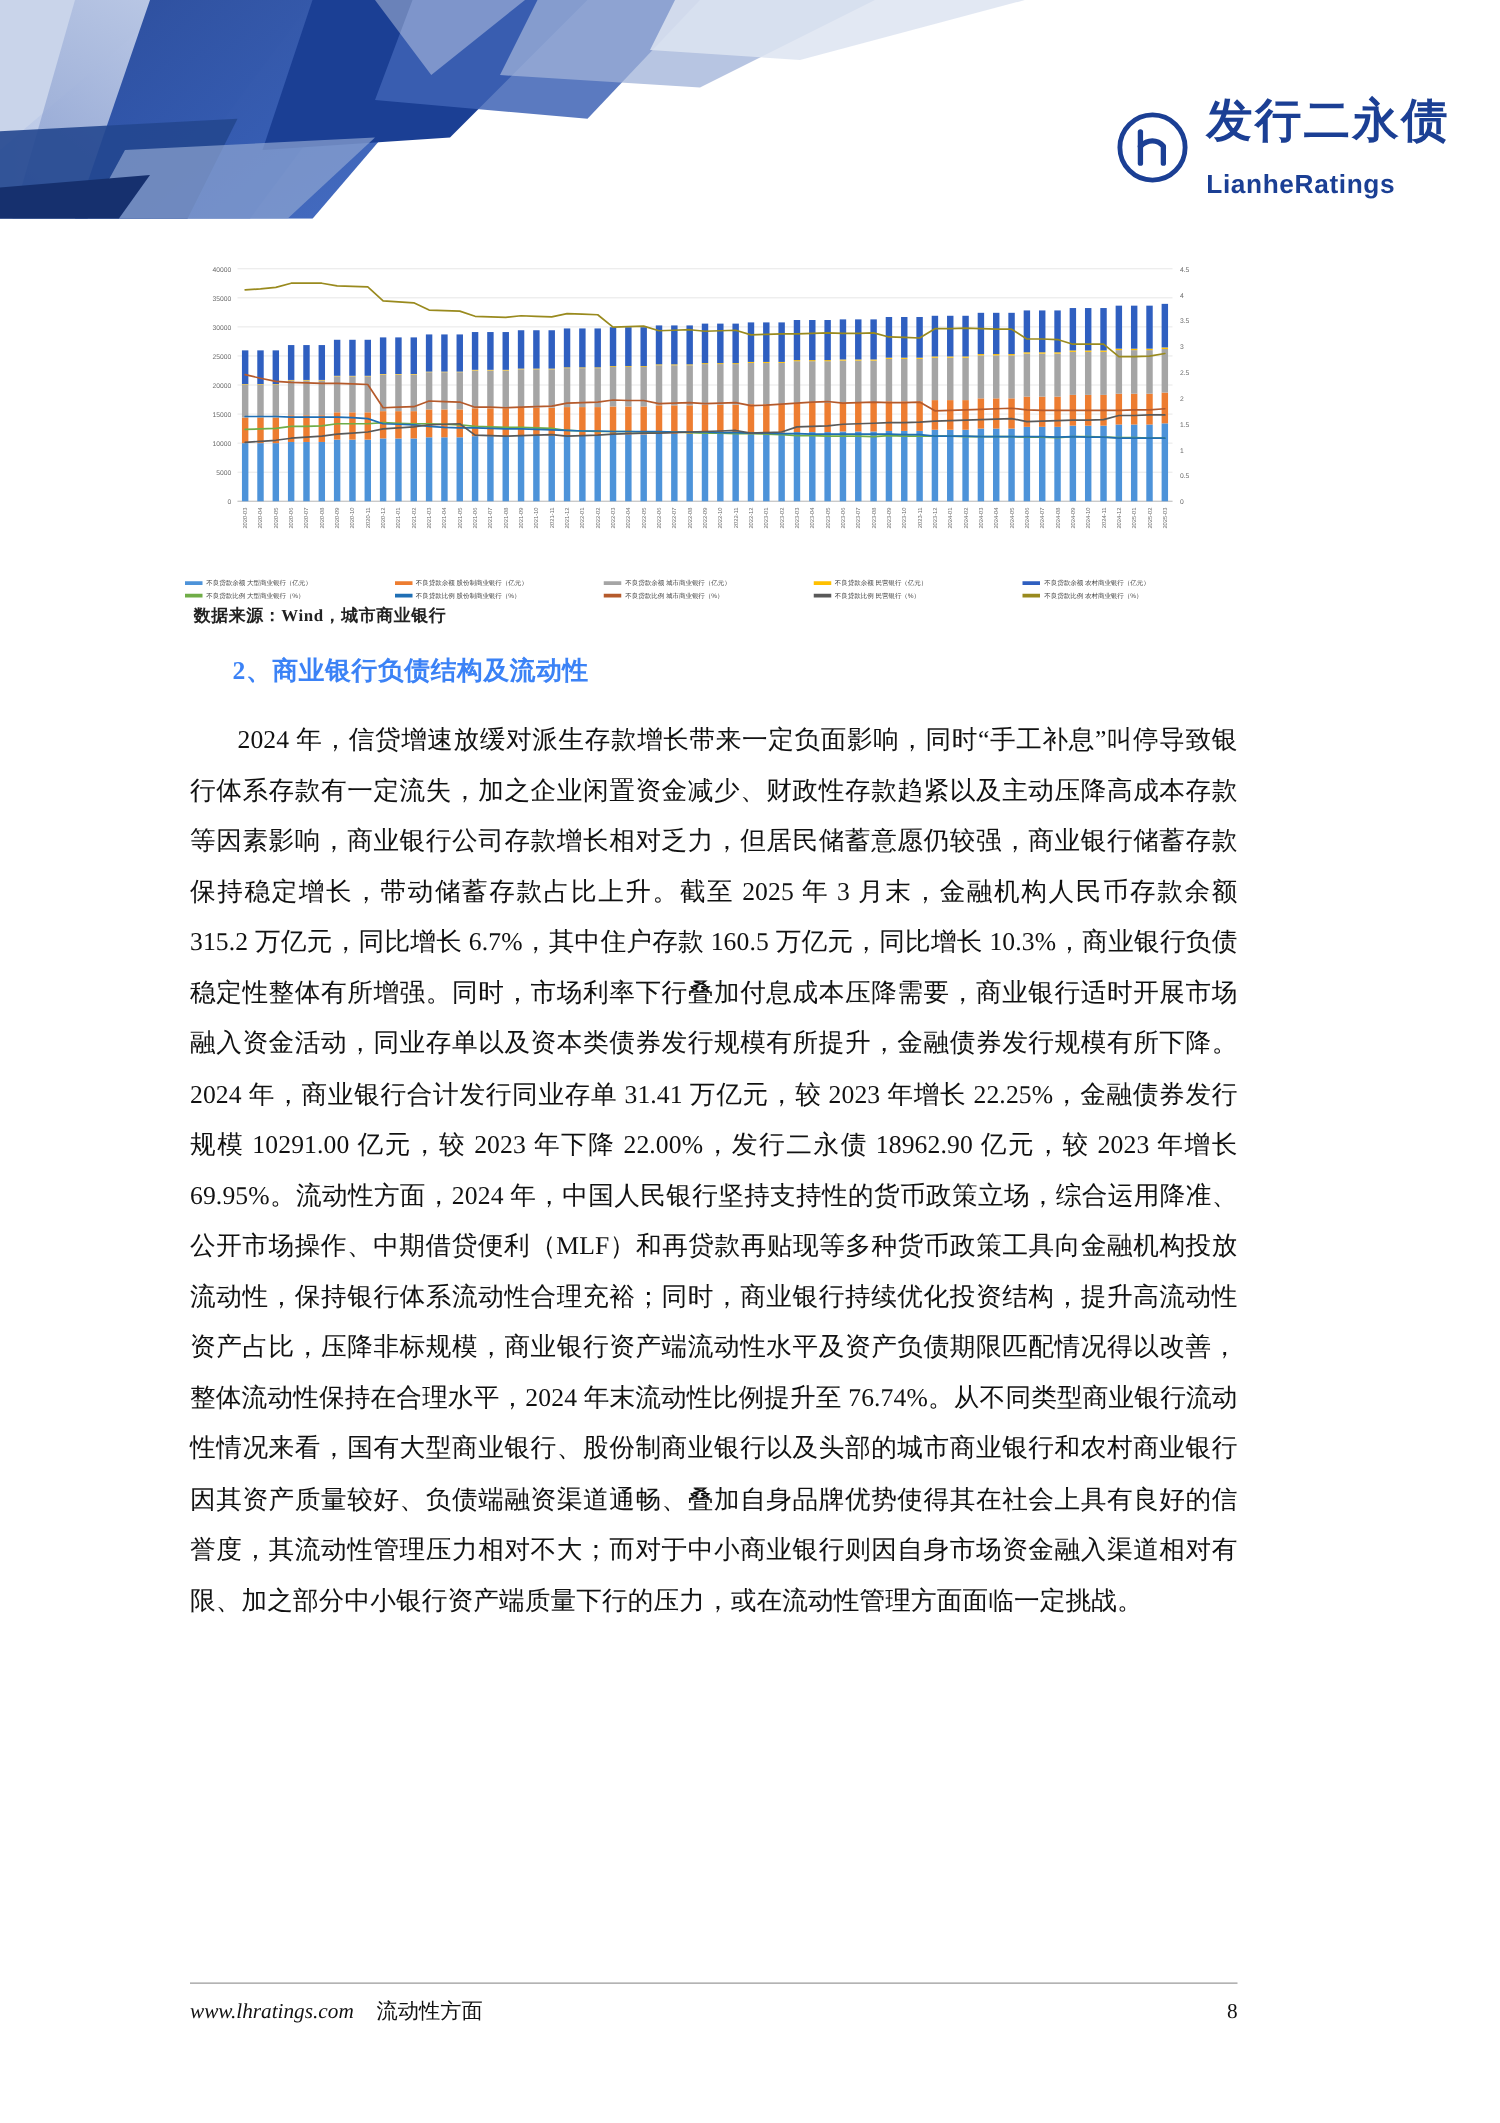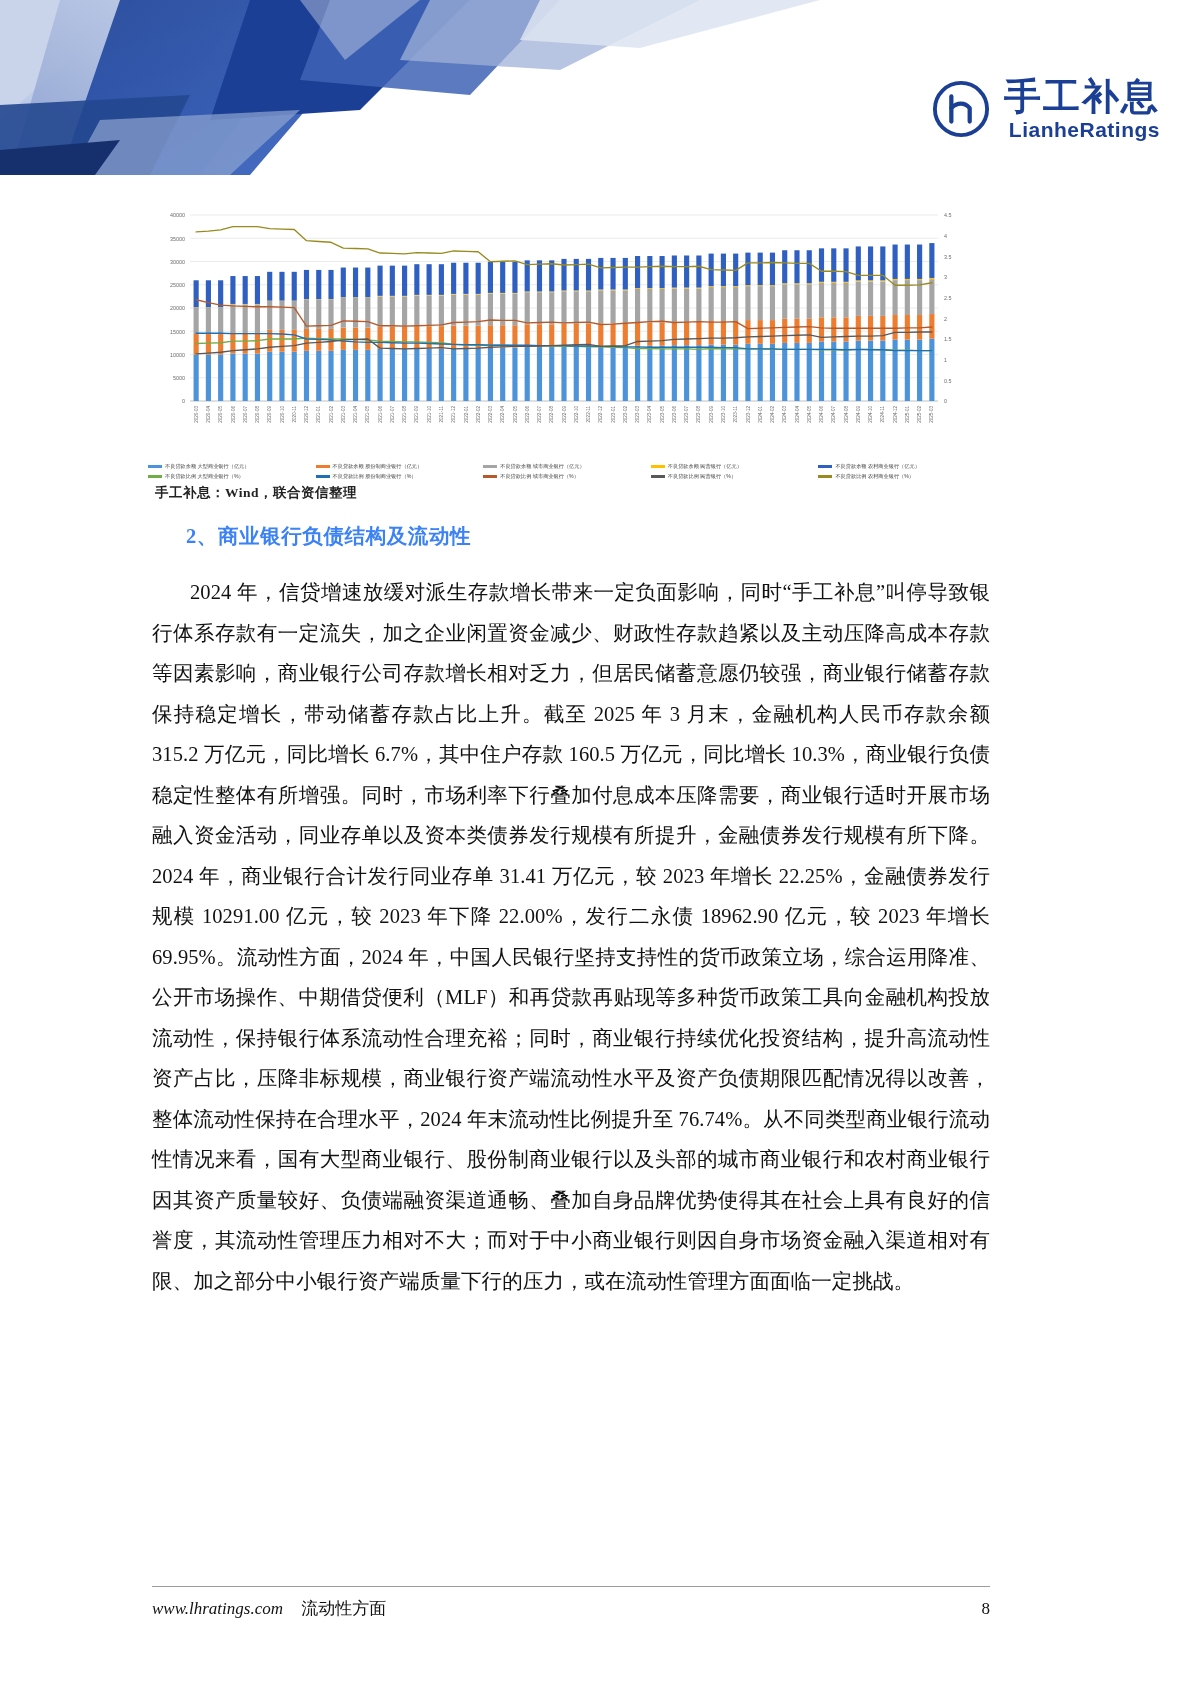--- a/index.html
+++ b/index.html
@@ -10,21 +10,21 @@
     position:relative;overflow:hidden;
   }
   
   .banner{position:absolute;left:0;top:0;width:1200px;height:175px;overflow:hidden;background:#ffffff;}
   .banner svg{display:block;}
   
   .logo-wrap{position:absolute;right:40px;top:78px;display:flex;align-items:center;gap:14px;}
   .logo-mark{width:58px;height:58px;flex:none;}
   .logo-text{display:flex;flex-direction:column;line-height:1;}
   .logo-cn{font-family:"Liberation Sans","DejaVu Sans",sans-serif;font-size:37px;font-weight:700;color:#1b3f94;letter-spacing:2px;}
-  .logo-en{font-family:"Liberation Sans","DejaVu Sans",sans-serif;font-size:21px;font-weight:700;color:#1b3f94;letter-spacing:.5px;margin-top:4px;text-align:right;}
+  .logo-en{font-family:"Liberation Sans","DejaVu Sans",sans-serif;font-size:21px;font-weight:700;color:#1b3f94;letter-spacing:.5px;margin-top:22px;}
 
   
   .chart-box{position:absolute;left:148px;top:205px;width:838px;height:298px;background:#fff;}
   .chart-svg{display:block;}
   .legend{position:absolute;left:148px;top:463px;width:838px;}
   .legend-row{display:flex;justify-content:flex-start;margin-bottom:3px;}
   .legend-item{display:flex;align-items:center;gap:3px;font-size:5.2px;color:#444;
      font-family:"Liberation Sans","DejaVu Sans",sans-serif;white-space:nowrap;}
   .swatch{width:14px;height:2.5px;display:inline-block;flex:none;}
 
@@ -80,21 +80,21 @@
   </svg>
 </div>
 
 <div class="logo-wrap">
   <svg class="logo-mark" viewBox="0 0 60 60" xmlns="http://www.w3.org/2000/svg">
     <circle cx="30" cy="30" r="27" fill="none" stroke="#1b3f94" stroke-width="4"></circle>
     <path d="M20 17 L20 43" stroke="#1b3f94" stroke-width="4.4" fill="none" stroke-linecap="round"></path>
     <path d="M20 29 C26 23, 34 23, 39 29 L39 43" stroke="#1b3f94" stroke-width="4.4" fill="none" stroke-linecap="round" stroke-linejoin="round"></path>
   </svg>
   <div class="logo-text">
-    <span class="logo-cn">手工补息</span>
+    <span class="logo-cn">发行二永债</span>
     <span class="logo-en">LianheRatings</span>
   </div>
 </div>
 
 <div class="chart-box">
   <svg class="chart-svg" id="chart" width="838" height="298" viewBox="0 0 838 298" xmlns="http://www.w3.org/2000/svg">
       <line x1="42" y1="196" x2="790" y2="196" stroke="#e3e3e3" stroke-width="0.7"></line>
       <text x="37" y="198.4" text-anchor="end" font-size="5.4" fill="#6b6b6b" font-family="&quot;Liberation Sans&quot;,&quot;DejaVu Sans&quot;,sans-serif">0</text>
       <line x1="42" y1="172.75" x2="790" y2="172.75" stroke="#e3e3e3" stroke-width="0.7"></line>
       <text x="37" y="175.15" text-anchor="end" font-size="5.4" fill="#6b6b6b" font-family="&quot;Liberation Sans&quot;,&quot;DejaVu Sans&quot;,sans-serif">5000</text>
@@ -537,21 +537,21 @@
         <span class="swatch" style="background: rgb(89, 89, 89);"></span>
         <span>不良贷款比例 民营银行（%）</span>
       </div>
       <div class="legend-item" style="width: 20%;">
         <span class="swatch" style="background: rgb(153, 138, 30);"></span>
         <span>不良贷款比例 农村商业银行（%）</span>
       </div>
     </div>
 </div>
 
-<div class="source">手工补息：Wind，联合资信整理</div>
+<div class="source">数据来源：Wind，城市商业银行</div>
 
 <div class="content">
   <h2 class="h-sub">2、商业银行负债结构及流动性</h2>
   <p class="p-body">2024 年，信贷增速放缓对派生存款增长带来一定负面影响，同时“手工补息”叫停导致银行体系存款有一定流失，加之企业闲置资金减少、财政性存款趋紧以及主动压降高成本存款等因素影响，商业银行公司存款增长相对乏力，但居民储蓄意愿仍较强，商业银行储蓄存款保持稳定增长，带动储蓄存款占比上升。截至 2025 年 3 月末，金融机构人民币存款余额 315.2 万亿元，同比增长 6.7%，其中住户存款 160.5 万亿元，同比增长 10.3%，商业银行负债稳定性整体有所增强。同时，市场利率下行叠加付息成本压降需要，商业银行适时开展市场融入资金活动，同业存单以及资本类债券发行规模有所提升，金融债券发行规模有所下降。2024 年，商业银行合计发行同业存单 31.41 万亿元，较 2023 年增长 22.25%，金融债券发行规模 10291.00 亿元，较 2023 年下降 22.00%，发行二永债 18962.90 亿元，较 2023 年增长 69.95%。流动性方面，2024 年，中国人民银行坚持支持性的货币政策立场，综合运用降准、公开市场操作、中期借贷便利（MLF）和再贷款再贴现等多种货币政策工具向金融机构投放流动性，保持银行体系流动性合理充裕；同时，商业银行持续优化投资结构，提升高流动性资产占比，压降非标规模，商业银行资产端流动性水平及资产负债期限匹配情况得以改善，整体流动性保持在合理水平，2024 年末流动性比例提升至 76.74%。从不同类型商业银行流动性情况来看，国有大型商业银行、股份制商业银行以及头部的城市商业银行和农村商业银行因其资产质量较好、负债端融资渠道通畅、叠加自身品牌优势使得其在社会上具有良好的信誉度，其流动性管理压力相对不大；而对于中小商业银行则因自身市场资金融入渠道相对有限、加之部分中小银行资产端质量下行的压力，或在流动性管理方面面临一定挑战。</p>
 </div>
 
 <div class="foot-rule"></div>
 <div class="foot">
   <div class="foot-left">
     <span class="url">www.lhratings.com</span>

